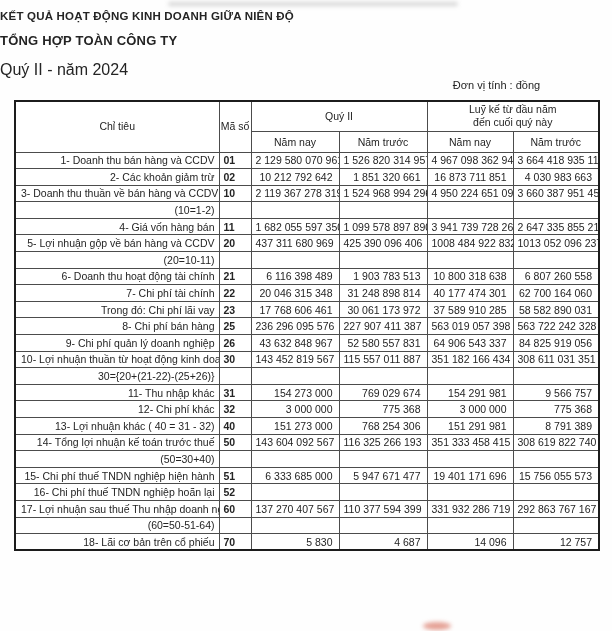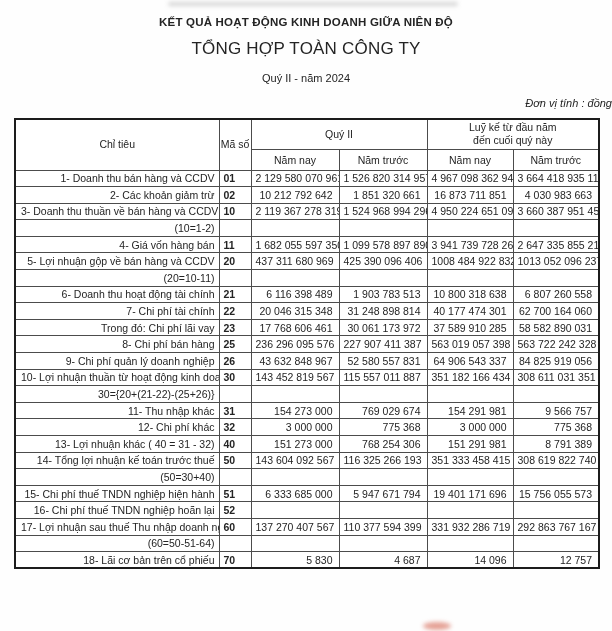--- a/index.html
+++ b/index.html
@@ -19,25 +19,25 @@
     filter: blur(2px);
     border-radius: 2px;
   }
   .stamp-mark {
     position: absolute; left: 423px; top: 622px;
     width: 28px; height: 8px;
     background: rgba(205,70,45,0.5);
     border-radius: 50%;
     filter: blur(2px);
   }
-  .doc-header { text-align: center; padding-top: 16px; }
+  .doc-header { text-align: left; padding-top: 10px; }
   .title-main { font-size: 11.5px; font-weight: bold; letter-spacing: 0.2px; margin-bottom: 11px; }
-  .title-sub  { font-size: 17px; font-weight: normal; letter-spacing: 0.2px; margin-bottom: 13px; }
-  .period     { font-size: 11px; margin-bottom: 13px; }
-  .unit-line  { text-align: right; padding-left: 381px; font-size: 11px; margin-bottom: 9px; font-style: italic; }
+  .title-sub  { font-size: 13px; font-weight: bold; letter-spacing: 0.2px; margin-bottom: 13px; }
+  .period     { font-size: 16px; }
+  .unit-line  { text-align: center; padding-left: 381px; font-size: 11px; margin-bottom: 9px; }
 
   table.report {
     margin-left: 14px;
     border-collapse: collapse;
     table-layout: fixed;
     width: 584px;
     background: #fff;
   }
   table.report th, table.report td {
     border: 1px solid #4c4c4c;
@@ -242,21 +242,21 @@
         <td class="c-code"></td>
         <td class="c-val"></td>
         <td class="c-val"></td>
         <td class="c-val"></td>
         <td class="c-val"></td>
       </tr>
       <tr>
         <td class="c-label">15- Chi phí thuế TNDN nghiệp hiện hành</td>
         <td class="c-code">51</td>
         <td class="c-val">6 333 685 000</td>
-        <td class="c-val">5 947 671 794</td>
+        <td class="c-val">5 947 671 477</td>
         <td class="c-val">19 401 171 696</td>
         <td class="c-val">15 756 055 573</td>
       </tr>
       <tr>
         <td class="c-label">16- Chi phí thuế TNDN nghiệp hoãn lại</td>
         <td class="c-code">52</td>
         <td class="c-val"></td>
         <td class="c-val"></td>
         <td class="c-val"></td>
         <td class="c-val"></td>

